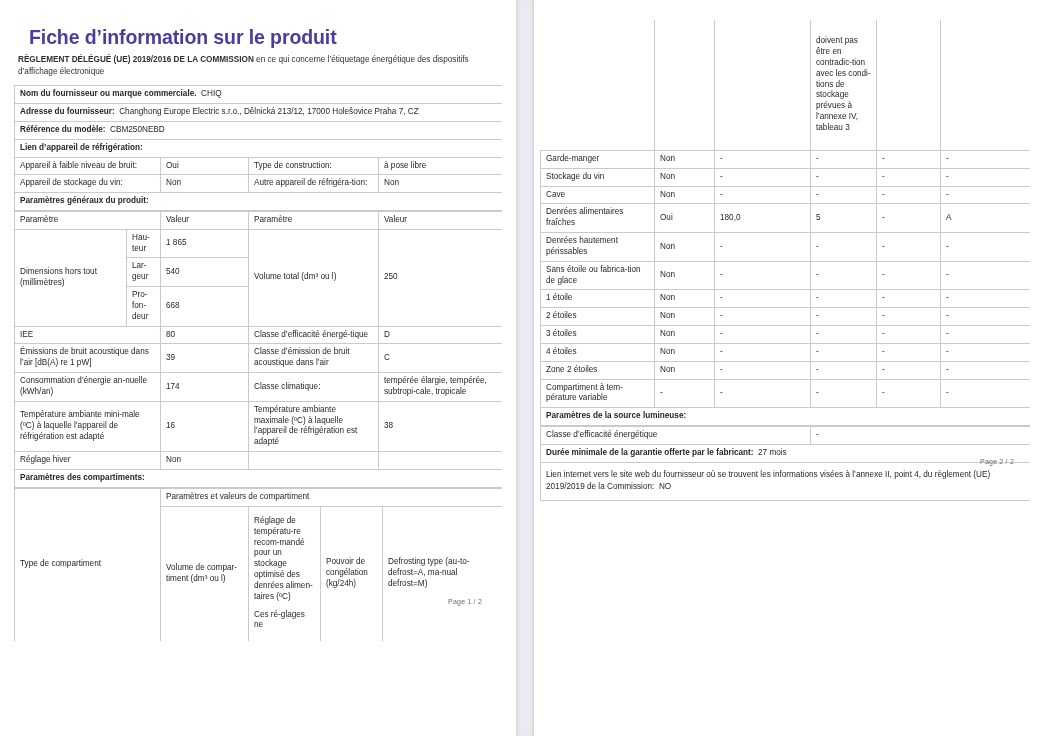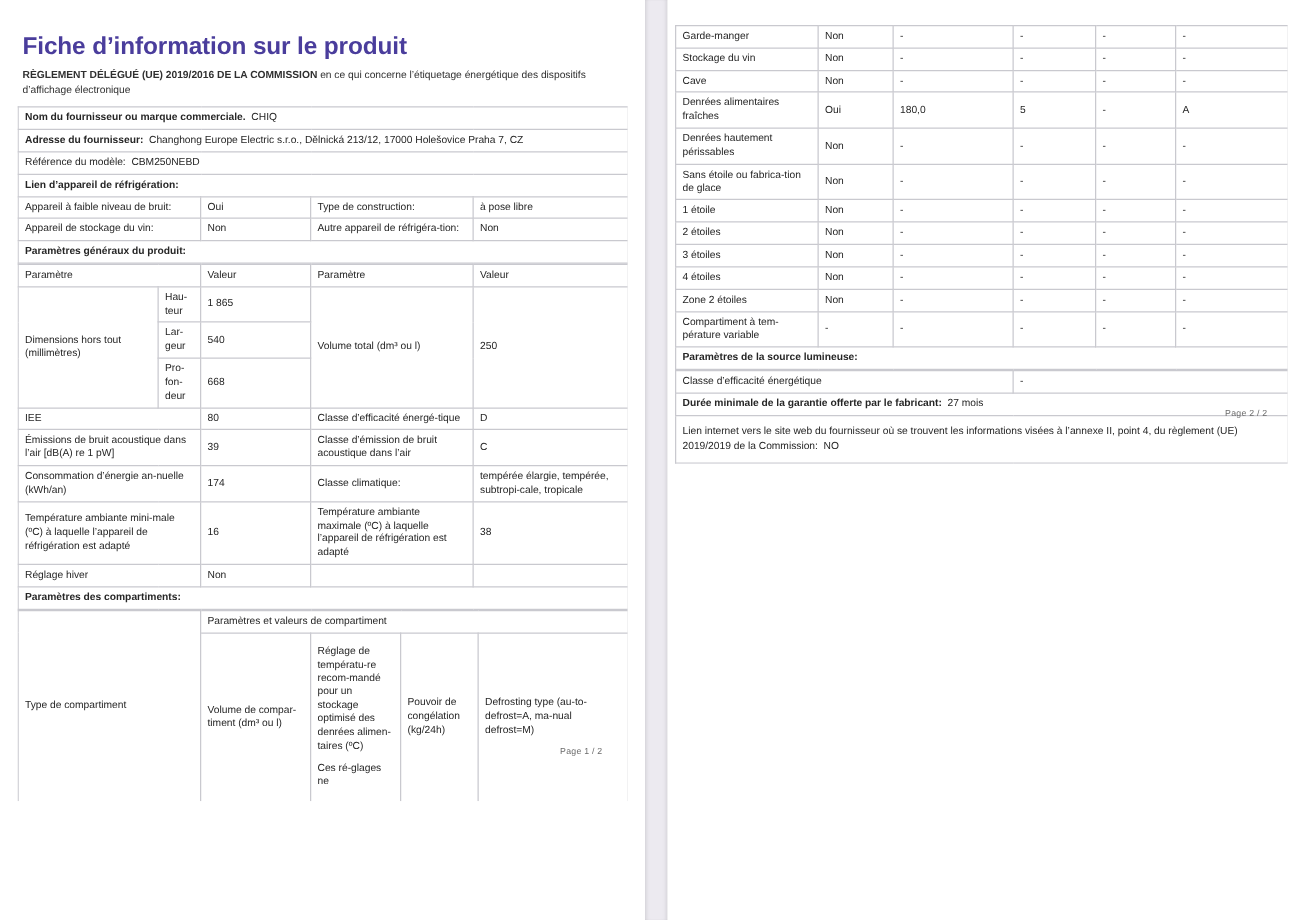--- a/index.html
+++ b/index.html
@@ -39,21 +39,21 @@
   .sheet-right {
     position: absolute;
     left: 6px; top: 0px;
     width: 490px;
   }
 
   h1.doc-title {
     font-size: 19.5px;
     font-weight: bold;
     color: #4a3d9c;
-    margin: 0 0 6px 0;
+    margin: 0 0 6px 11px;
     padding: 26px 0 0 4px;
     letter-spacing: -0.1px;
     line-height: 1.15;
   }
   .regulation {
     font-size: 8.2px;
     line-height: 1.45;
     padding: 0 4px 7px 4px;
     color: #303030;
   }
@@ -123,21 +123,21 @@
             </td>
           </tr>
           <tr>
             <td colspan="4">
               <span style="font-weight:bold">Adresse du fournisseur:</span>
               &nbsp;<span>Changhong Europe Electric s.r.o., Dělnická 213/12, 17000 Holešovice Praha 7, CZ</span>
             </td>
           </tr>
           <tr>
             <td colspan="4">
-              <span style="font-weight:normal">Référence du modèle:</span>
+              <span style="font-weight:bold">Référence du modèle:</span>
               &nbsp;<span>CBM250NEBD</span>
             </td>
           </tr>
           <tr>
             <td colspan="4" style="font-weight:bold">Lien d’appareil de réfrigération:</td>
           </tr>
           <tr>
             <td>Appareil à faible niveau de bruit:</td>
             <td>Oui</td>
             <td>Type de construction:</td>
@@ -261,20 +261,28 @@
       <table class="t" style="margin-top:20px">
         <colgroup>
             <col style="width:114px">
             <col style="width:60px">
             <col style="width:96px">
             <col style="width:66px">
             <col style="width:64px">
             <col style="width:90px">
           </colgroup>
         <tbody>
+          <tr>
+            <td style="border-left:none;border-top:none;border-bottom:none"></td>
+            <td style="border-top:none;border-bottom:none"></td>
+            <td style="border-top:none;border-bottom:none"></td>
+            <td class="center top narrowcell" style="border-top:none;border-bottom:none;height:124px">doivent pas être en contradic-tion avec les condi-tions de stockage prévues à l’annexe IV, tableau 3</td>
+            <td style="border-top:none;border-bottom:none"></td>
+            <td style="border-top:none;border-bottom:none;border-right:none"></td>
+          </tr>
 
           <tr>
               <td>Garde-manger</td>
               <td>Non</td>
               <td class="dash">-</td>
               <td class="dash">-</td>
               <td class="dash">-</td>
               <td class="dash">-</td>
             </tr>
           <tr>

